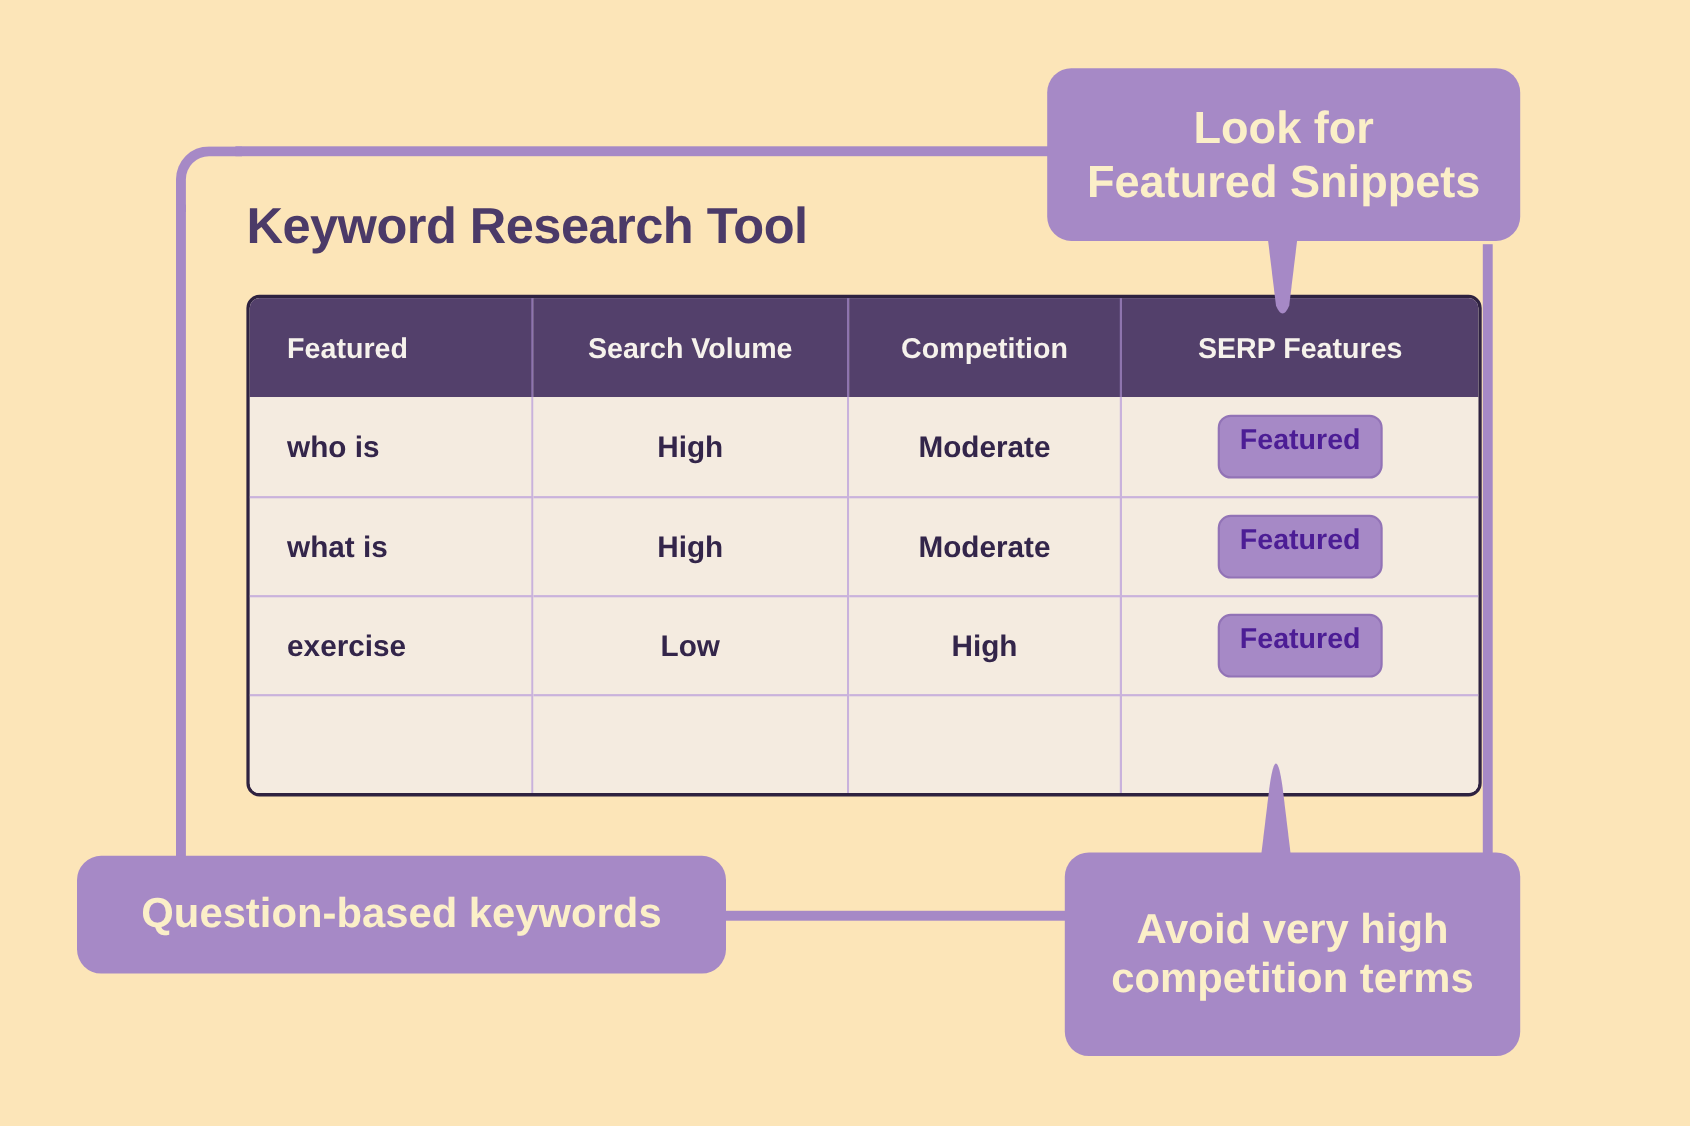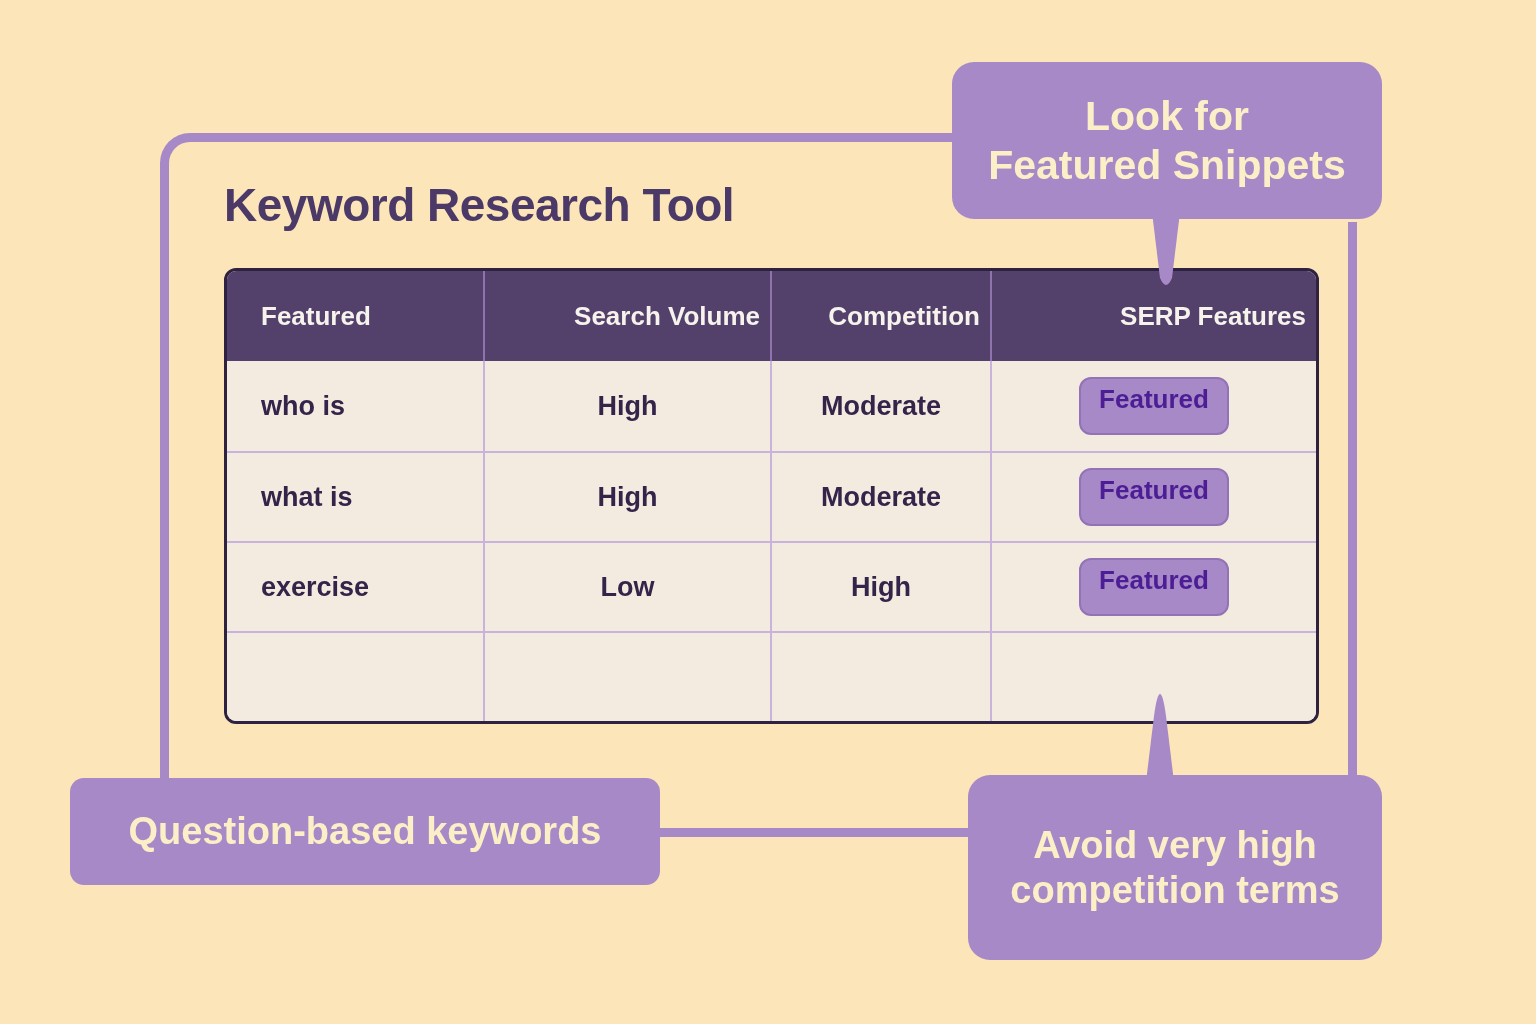--- a/index.html
+++ b/index.html
@@ -92,21 +92,21 @@
     table-layout: fixed;
   }
   #kw-table thead th {
     background: #53406B;
     color: #F6F2EC;
     font-size: 26px;
     font-weight: bold;
     height: 90px;
     padding: 0 10px;
     border-right: 2px solid #8E74AE;
-    text-align: right;
+    text-align: center;
     box-sizing: border-box;
   }
   #kw-table thead th:first-child {
     text-align: left;
     padding-left: 34px;
   }
   #kw-table thead th:last-child {
     border-right: none;
   }
   #kw-table tbody td {
@@ -126,21 +126,21 @@
   }
   #kw-table tbody td:first-child {
     text-align: left;
     padding-left: 34px;
   }
   #kw-table tbody td:last-child {
     border-right: none;
   }
   .col-keyword   { width: 258px; }
   .col-volume    { width: 287px; }
-  .col-comp      { width: 220px; }
+  .col-comp      { width: 248px; }
   .col-serp      { width: 324px; }
 
   .badge {
     display: inline-block;
     background: #A689C6;
     border: 2px solid #9273B6;
     color: #4c1d95;
     font-size: 26px;
     font-weight: bold;
     border-radius: 12px;
@@ -172,21 +172,20 @@
     font-size: 41px;
     padding: 0 18px;
   }
   #bubble-question {
     left: 70px;
     top: 778px;
     width: 590px;
     height: 107px;
     font-size: 38px;
     padding: 0 16px;
-    border-radius: 14px;
   }
   #bubble-avoid {
     left: 968px;
     top: 775px;
     width: 414px;
     height: 185px;
     font-size: 38px;
     padding: 0 18px;
   }
 

